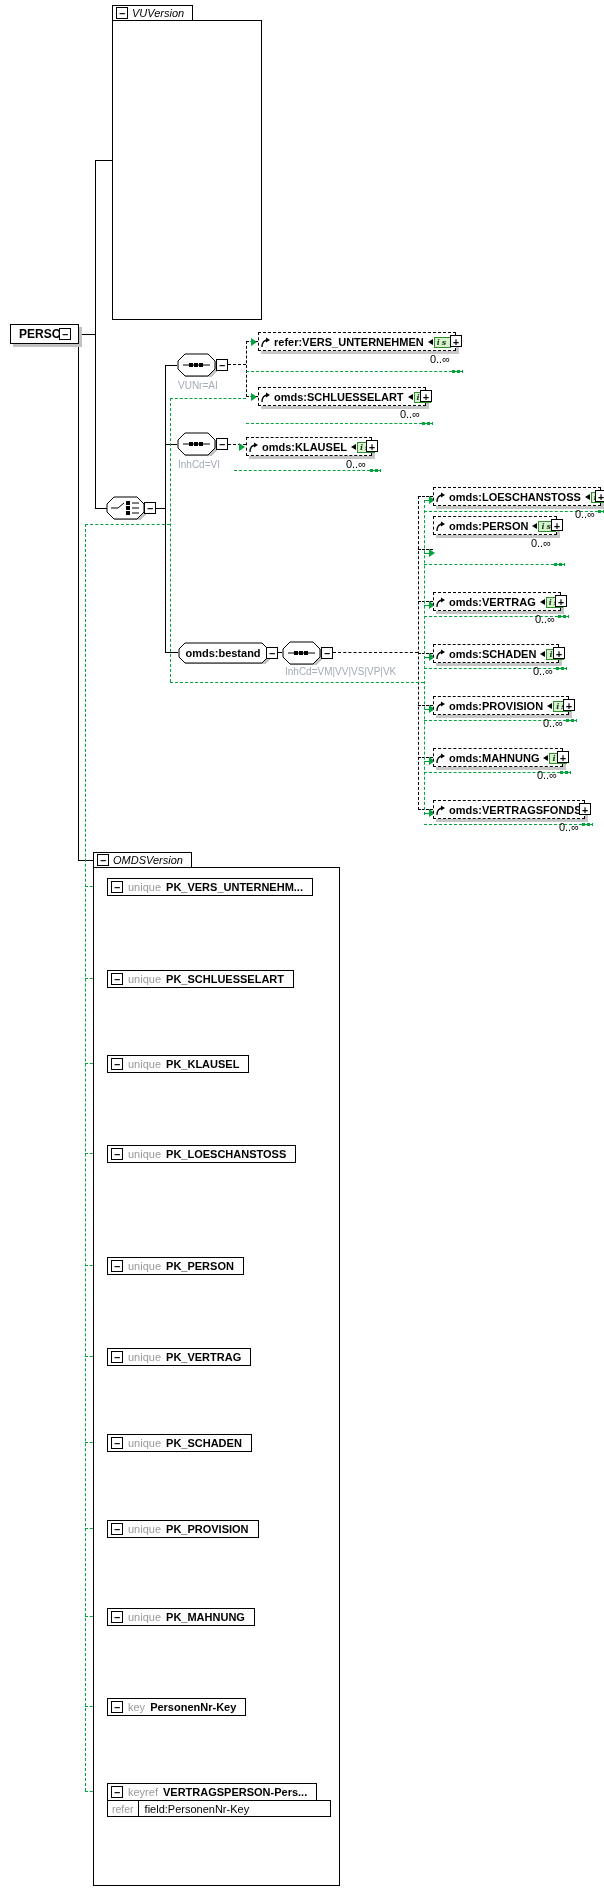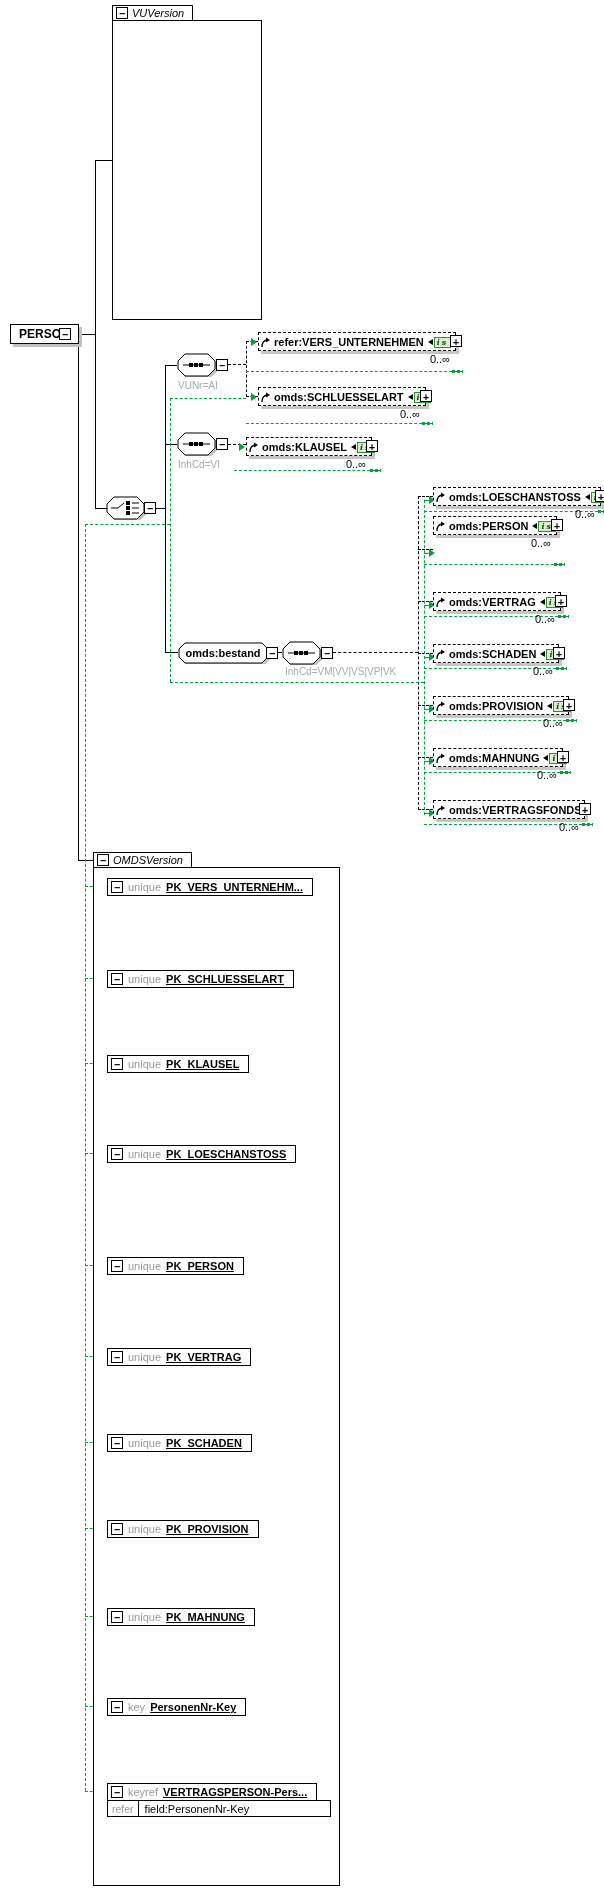--- a/index.html
+++ b/index.html
@@ -39,21 +39,21 @@
          font:bold italic 8px/9px "DejaVu Serif",serif;letter-spacing:2px;padding:0 2px;
          vertical-align:middle;margin-bottom:2px;}
   .plus{position:absolute;right:-7px;top:2px;}
   .occ{position:absolute;right:5px;top:20px;font:11px "Liberation Sans",sans-serif;color:#000;}
   .cond{position:absolute;color:#a4acb5;font:10px "Liberation Sans",sans-serif;white-space:nowrap;}
   .octa{position:absolute;}
   .cgroup{position:absolute;}
   .chead{position:relative;display:inline-flex;align-items:center;gap:5px;background:#fff;
          border:1px solid #000;padding:2px 9px 2px 3px;height:18px;box-sizing:border-box;z-index:2;}
   .ckind{color:#9a9a9a;font:11px "Liberation Sans",sans-serif;}
-  .cname{color:#000;font:bold 11px "Liberation Sans",sans-serif;white-space:nowrap;text-decoration:underline;}
+  .cname{color:#000;font:bold 11px "Liberation Sans",sans-serif;white-space:nowrap;}
   .cbody{position:relative;background:#fff;border:1px solid #8f8f8f;margin-top:-1px;}
   .crow{position:relative;display:inline-flex;align-items:center;gap:5px;background:#fff;
         border:1px solid #000;box-shadow:3px 3px 0 #c6c6c6;padding:1px 8px 1px 6px;
         margin:8px 0 0 8px;height:17px;box-sizing:border-box;white-space:nowrap;}
   .ckw{color:#9a9a9a;font:10.5px "Liberation Sans",sans-serif;}
   .cval{color:#000;font:bold 11px "Liberation Sans",sans-serif;}
   .refrow{position:relative;display:flex;background:#fff;border:1px solid #000;margin-top:-1px;
           height:17px;box-sizing:border-box;align-items:center;z-index:2;}
   .refrow .ckw{border-right:1px solid #000;align-self:stretch;display:flex;align-items:center;padding:0 4px;}
   .refrow .rval{font:11px "Liberation Sans",sans-serif;padding:0 6px;white-space:nowrap;}

